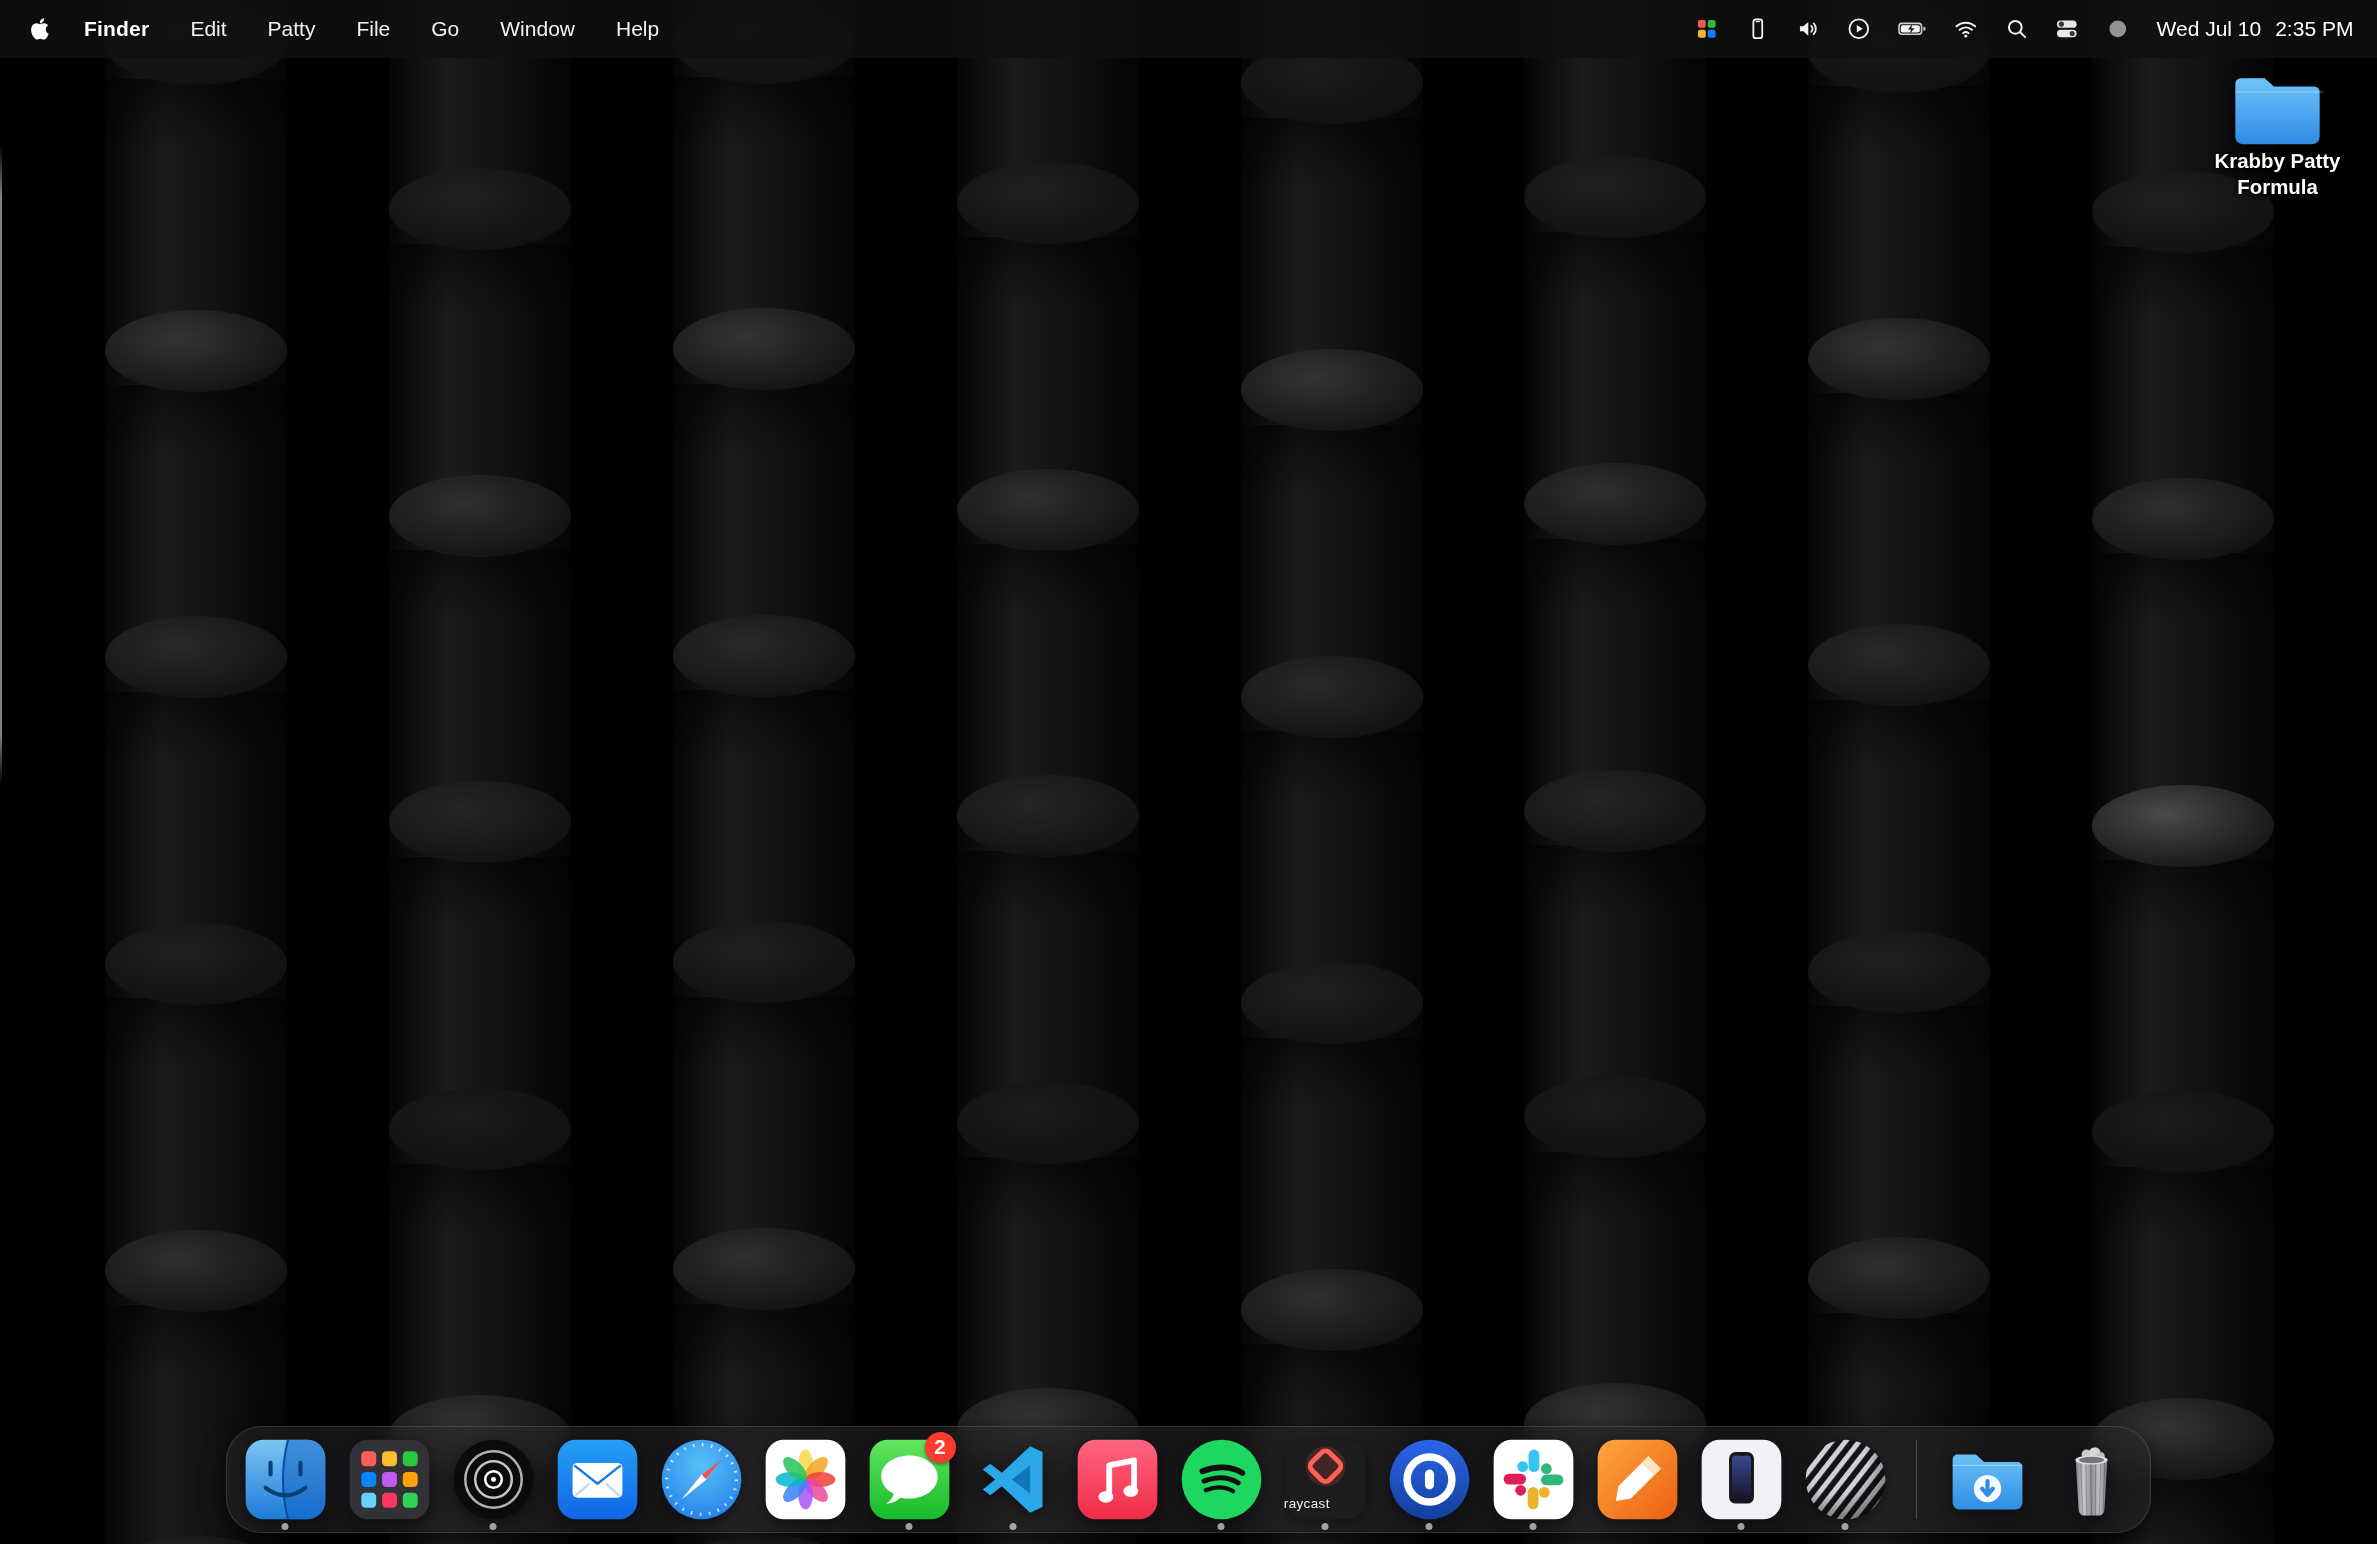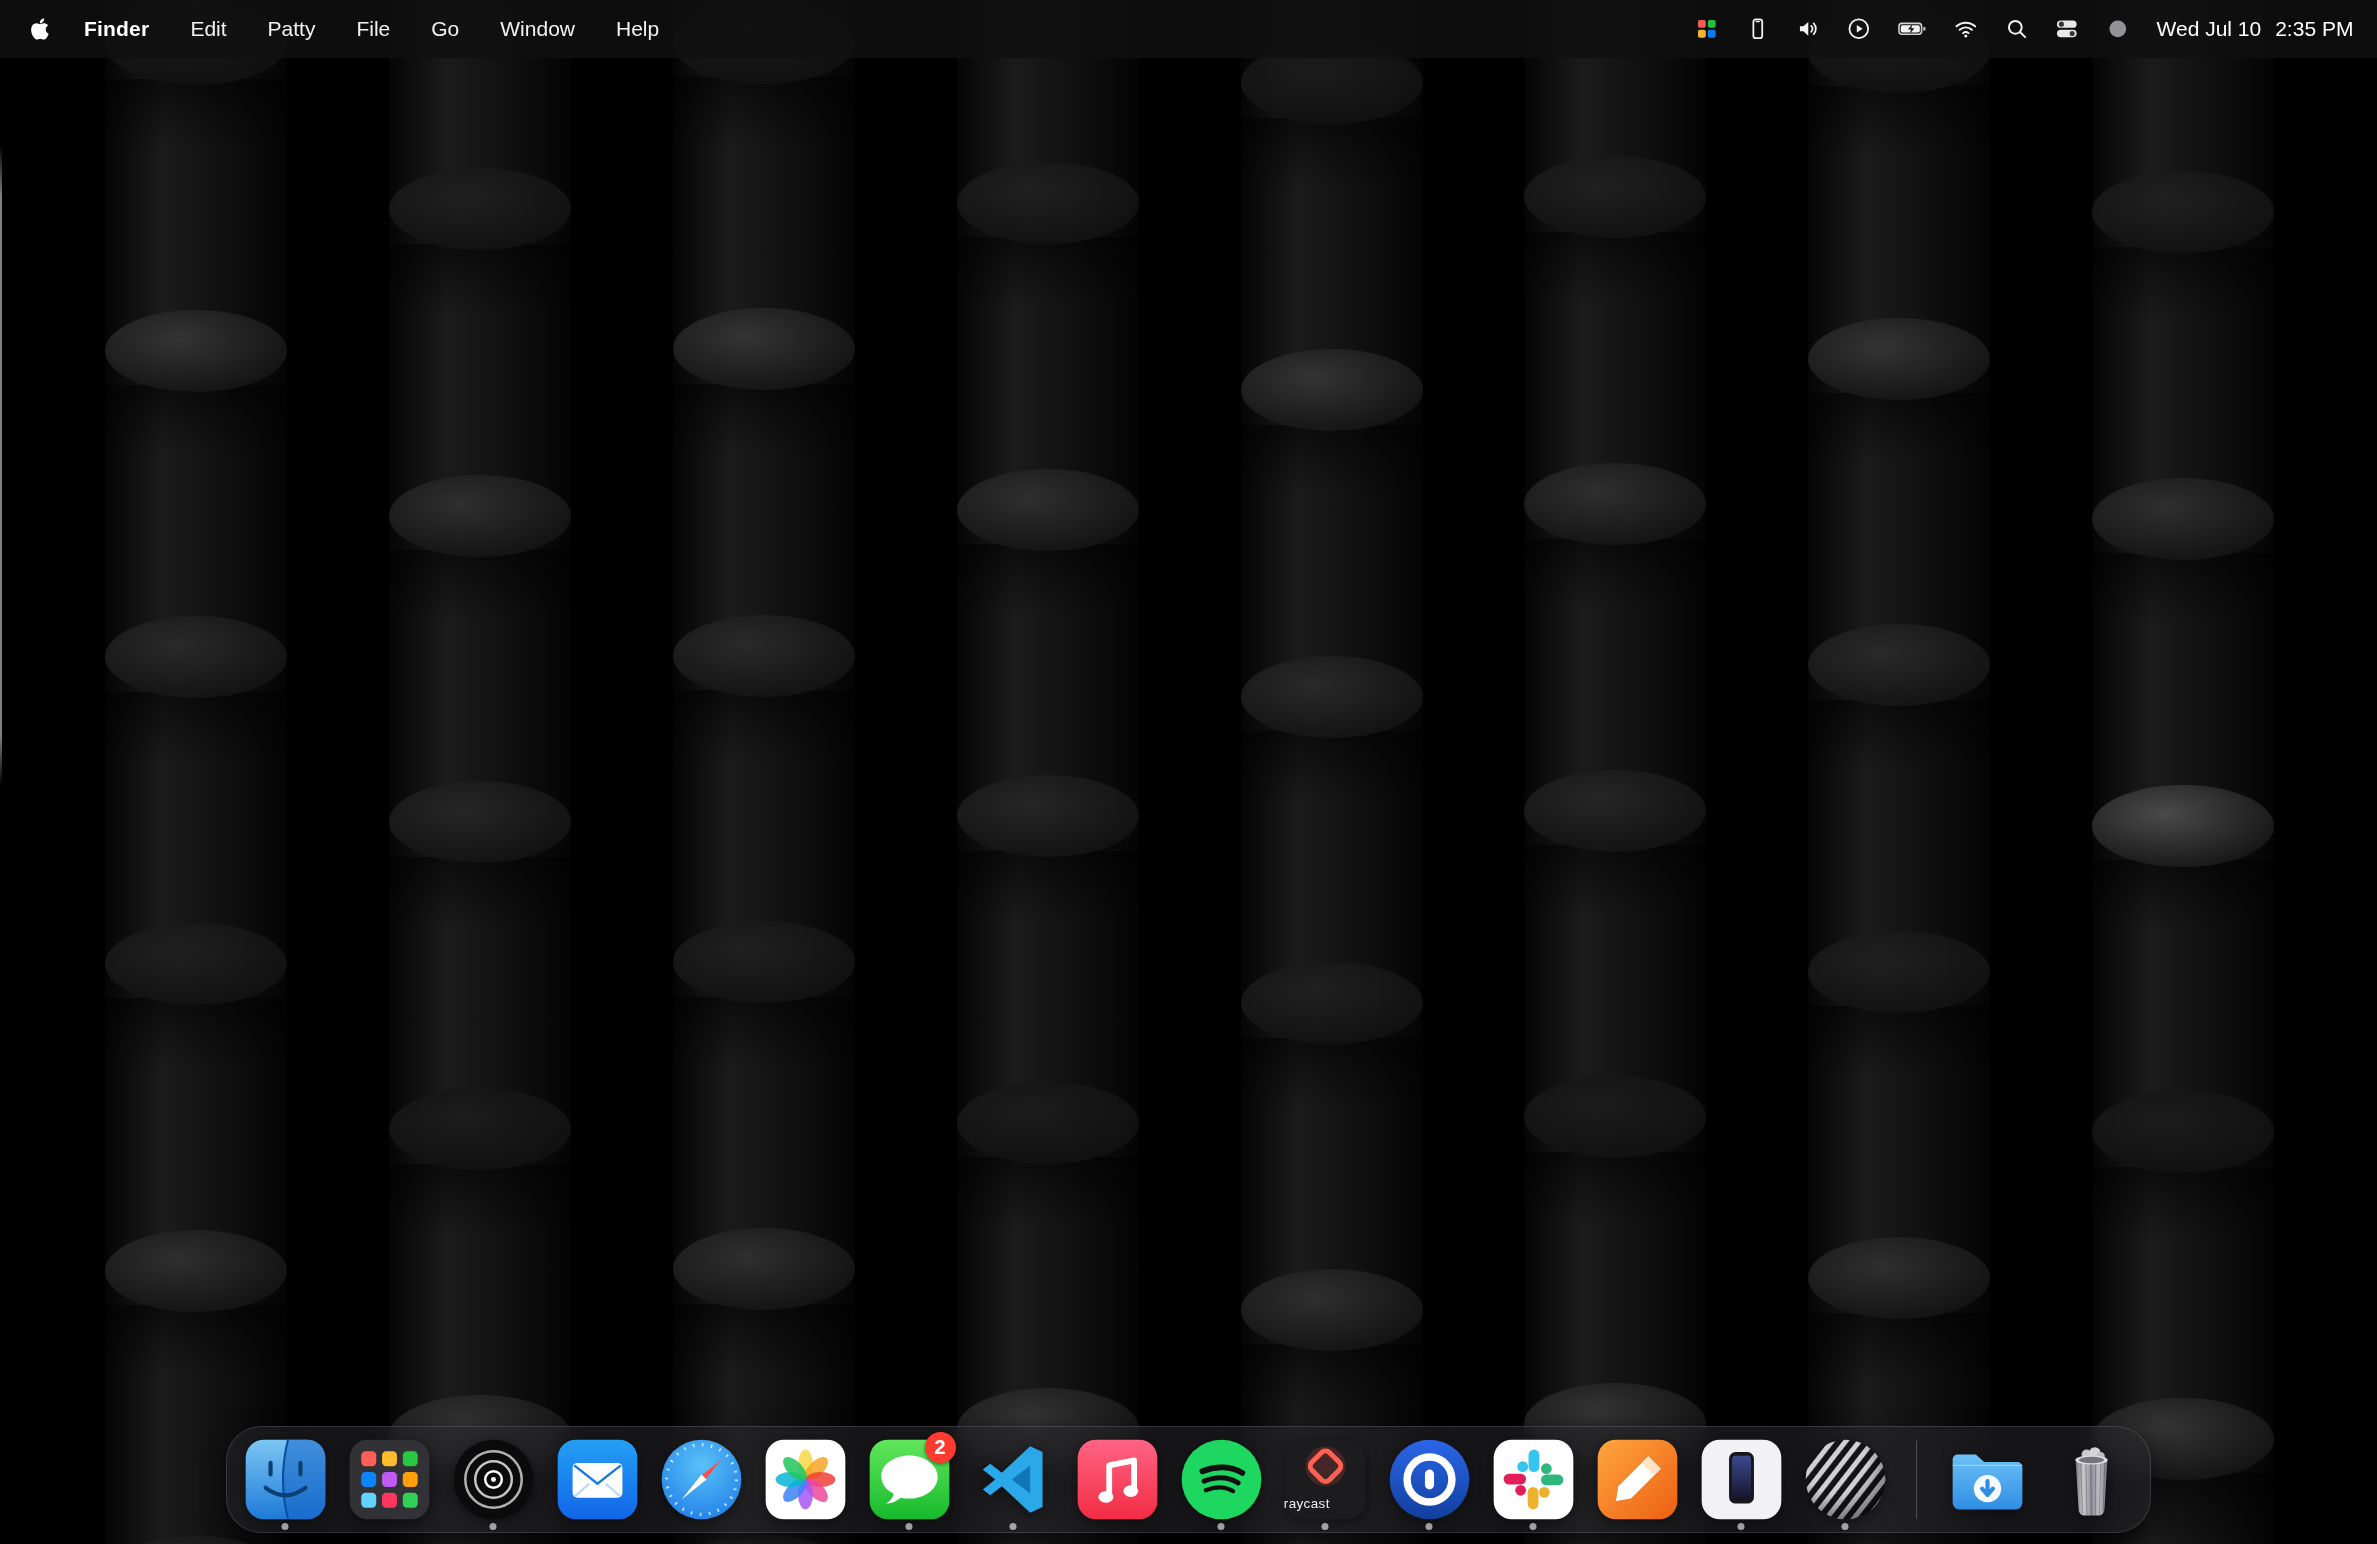--- a/index.html
+++ b/index.html
@@ -275,20 +275,35 @@
             </svg>
           </span>
         </div>
       <span class="mb-datetime">
         <span>Wed Jul 10</span>
         <span>2:35 PM</span>
       </span>
     </div>
   </header>
 
+  <div class="desktop-icon">
+    <span class="folder-glyph">
+      <svg viewBox="0 0 100 84">
+        <defs>
+            <linearGradient id="df1" x1="0" y1="0" x2="0" y2="1">
+              <stop offset="0" stop-color="#6fc3f9"></stop>
+              <stop offset="1" stop-color="#2e8ce5"></stop>
+            </linearGradient>
+          </defs>
+        <path d="M4,16 a6,6 0 0 1 6,-6 h26 l10,9 h44 a6,6 0 0 1 6,6 v49 a8,8 0 0 1 -8,8 H12 a8,8 0 0 1 -8,-8 Z" fill="url(#df1)"></path>
+        <path d="M4,25 h96" stroke="rgba(255,255,255,0.3)" stroke-width="1.5"></path>
+      </svg>
+    </span>
+    <span class="desktop-icon-label">Krabby Patty Formula</span>
+  </div>
 
   <div class="dock-wrap">
     <div class="dock" id="dock">
         <div class="dock-item">
           <div class="icon-box">
             <svg viewBox="0 0 100 100">
               <defs>
                 <linearGradient id="fn1" x1="0" y1="0" x2="0" y2="1">
                   <stop offset="0" stop-color="#7cc6f5"></stop>
                   <stop offset="1" stop-color="#1e7ad9"></stop>

